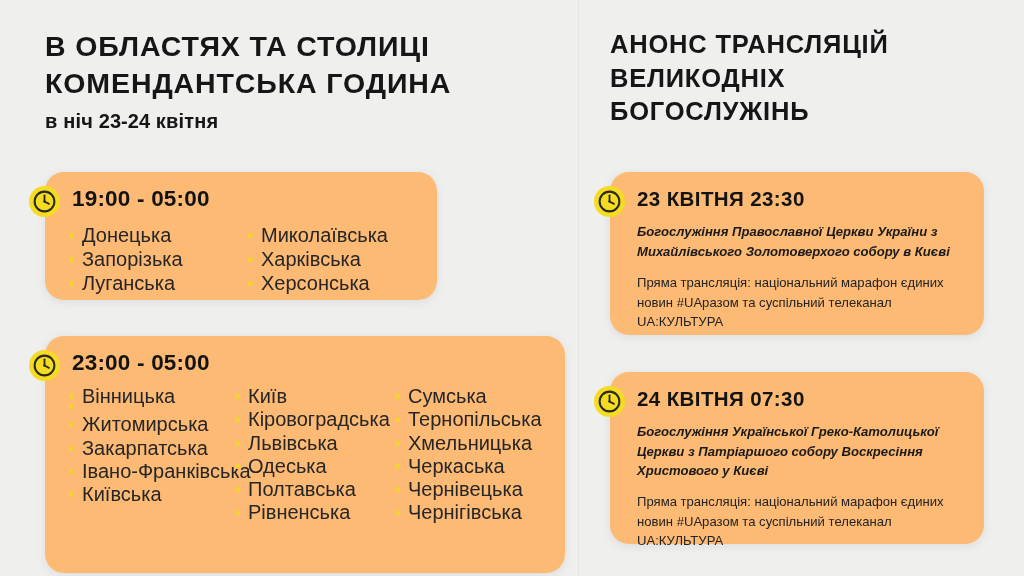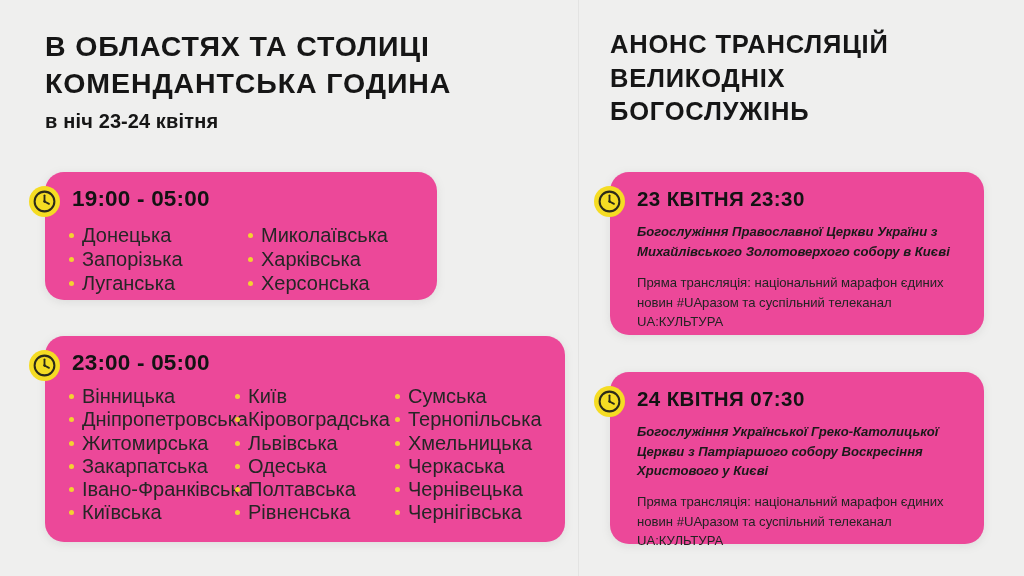--- a/index.html
+++ b/index.html
@@ -84,27 +84,27 @@
     letter-spacing: 0.8px;
     line-height: 1.32;
     text-transform: uppercase;
     color: #161616;
   }
   .title-right .tr-line { display: block; white-space: nowrap; }
 
   
   .card {
     position: absolute;
-    background: #ec4899;
+    background: #fdba74;
     border-radius: 19px;
     box-shadow: 0 2px 9px rgba(130,130,130,0.17);
     text-decoration: underline;
   }
   .card-curfew-1 { left: 45px; top: 172px; width: 392px; height: 128px; }
-  .card-curfew-2 { left: 45px; top: 336px; width: 520px; height: 206px; }
+  .card-curfew-2 { left: 45px; top: 336px; width: 520px; height: 237px; }
   .card-broadcast-1 { left: 610px; top: 172px; width: 374px; height: 163px; }
   .card-broadcast-2 { left: 610px; top: 372px; width: 374px; height: 172px; }
 
   
   .clock-badge {
     position: absolute;
     width: 31px;
     height: 31px;
     left: -16px;
     top: 14px;
@@ -254,21 +254,20 @@
       </div>
       <div class="card-time">23:00 - 05:00</div>
       <div class="region-cols">
         <div class="region-col">
           <div class="region-item">
               <span class="bullet"></span>
               <span>Вінницька</span>
             </div>
           <div class="region-item">
               <span class="bullet"></span>
-              <span>Дніпропетровська</span>
             </div>
           <div class="region-item">
               <span class="bullet"></span>
               <span>Житомирська</span>
             </div>
           <div class="region-item">
               <span class="bullet"></span>
               <span>Закарпатська</span>
             </div>
           <div class="region-item">

